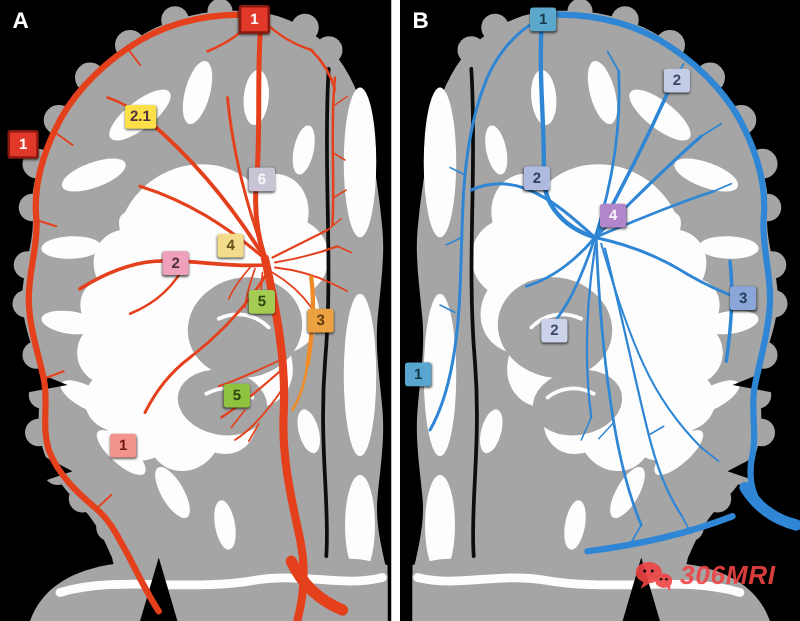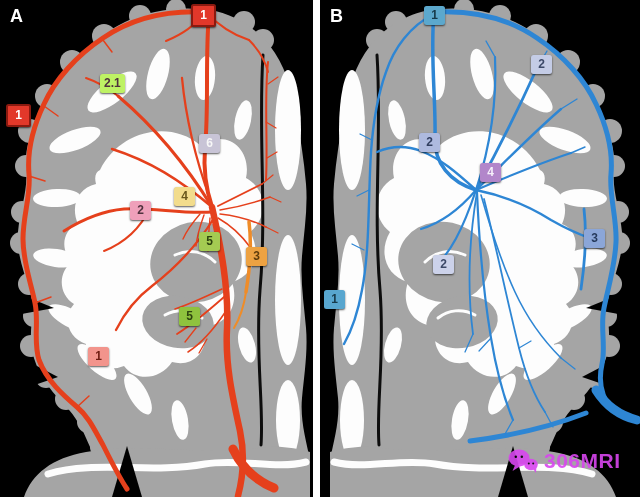--- a/index.html
+++ b/index.html
@@ -217,38 +217,38 @@
     </g>
 
     <rect x="313" y="0" width="7" height="497" fill="#ffffff"></rect>
   </svg>
 
   <div class="panel-letter" style="left:10px; top:6px;">A</div>
   <div class="panel-letter" style="left:330px; top:6px;">B</div>
 
   <div class="badge" style="left: 191px; top: 4px; background-color: rgb(226, 56, 42); color: rgb(255, 255, 255); border: 2px solid rgb(138, 26, 16);">1</div>
   <div class="badge" style="left: 6px; top: 104px; background-color: rgb(226, 56, 42); color: rgb(255, 255, 255); border: 2px solid rgb(138, 26, 16);">1</div>
-  <div class="badge" style="left: 100px; top: 74px; background-color: #bef264; color: rgb(80, 50, 62);">2.1</div>
+  <div class="badge" style="left: 100px; top: 84px; background-color: #fde047; color: rgb(80, 50, 62);">2.1</div>
   <div class="badge" style="left: 199px; top: 134px; background-color: rgb(200, 196, 214); color: rgb(247, 247, 247);">6</div>
   <div class="badge" style="left: 174px; top: 187px; background-color: rgb(242, 220, 140); color: rgb(104, 86, 28);">4</div>
   <div class="badge" style="left: 130px; top: 201px; background-color: rgb(239, 160, 186); color: rgb(80, 50, 62);">2</div>
   <div class="badge" style="left: 199px; top: 232px; background-color: rgb(164, 203, 82); color: rgb(46, 68, 16);">5</div>
   <div class="badge" style="left: 246px; top: 247px; background-color: rgb(237, 162, 66); color: rgb(94, 60, 12);">3</div>
   <div class="badge" style="left: 179px; top: 307px; background-color: rgb(143, 194, 62); color: rgb(46, 68, 16);">5</div>
   <div class="badge" style="left: 88px; top: 347px; background-color: rgb(242, 148, 140); color: rgb(110, 28, 18);">1</div>
 
   <div class="badge" style="left: 424px; top: 6px; background-color: rgb(92, 168, 205); color: rgb(23, 58, 74);">1</div>
   <div class="badge" style="left: 531px; top: 55px; background-color: rgb(196, 204, 230); color: rgb(60, 73, 104);">2</div>
   <div class="badge" style="left: 419px; top: 133px; background-color: rgb(174, 186, 223); color: rgb(50, 63, 96);">2</div>
   <div class="badge" style="left: 480px; top: 163px; background-color: rgb(178, 134, 202); color: rgb(246, 240, 250);">4</div>
   <div class="badge" style="left: 584px; top: 229px; background-color: rgb(139, 166, 216); color: rgb(38, 58, 92);">3</div>
   <div class="badge" style="left: 433px; top: 255px; background-color: rgb(204, 210, 234); color: rgb(60, 73, 104);">2</div>
   <div class="badge" style="left: 324px; top: 290px; background-color: rgb(88, 166, 207); color: rgb(23, 58, 74);">1</div>
 
-  <div class="watermark" style="color: #d946ef;">
+  <div class="watermark" style="color: #ef4444; font-style: italic;">
     <svg width="30" height="26" viewBox="0 0 30 26" fill="currentColor">
       <ellipse cx="11" cy="10" rx="10.5" ry="8.4"></ellipse>
       <path d="M4.5,23 L8,15 L13.5,17.5 Z"></path>
       <ellipse cx="23" cy="16.5" rx="6.8" ry="5.8"></ellipse>
       <path d="M28,25 L24,19.5 L28.5,18 Z"></path>
       <circle cx="7.8" cy="8.8" r="1.25" fill="#000"></circle>
       <circle cx="13.8" cy="8.8" r="1.25" fill="#000"></circle>
       <circle cx="20.8" cy="15.4" r="1" fill="#000"></circle>
       <circle cx="25.2" cy="15.4" r="1" fill="#000"></circle>
     </svg>

